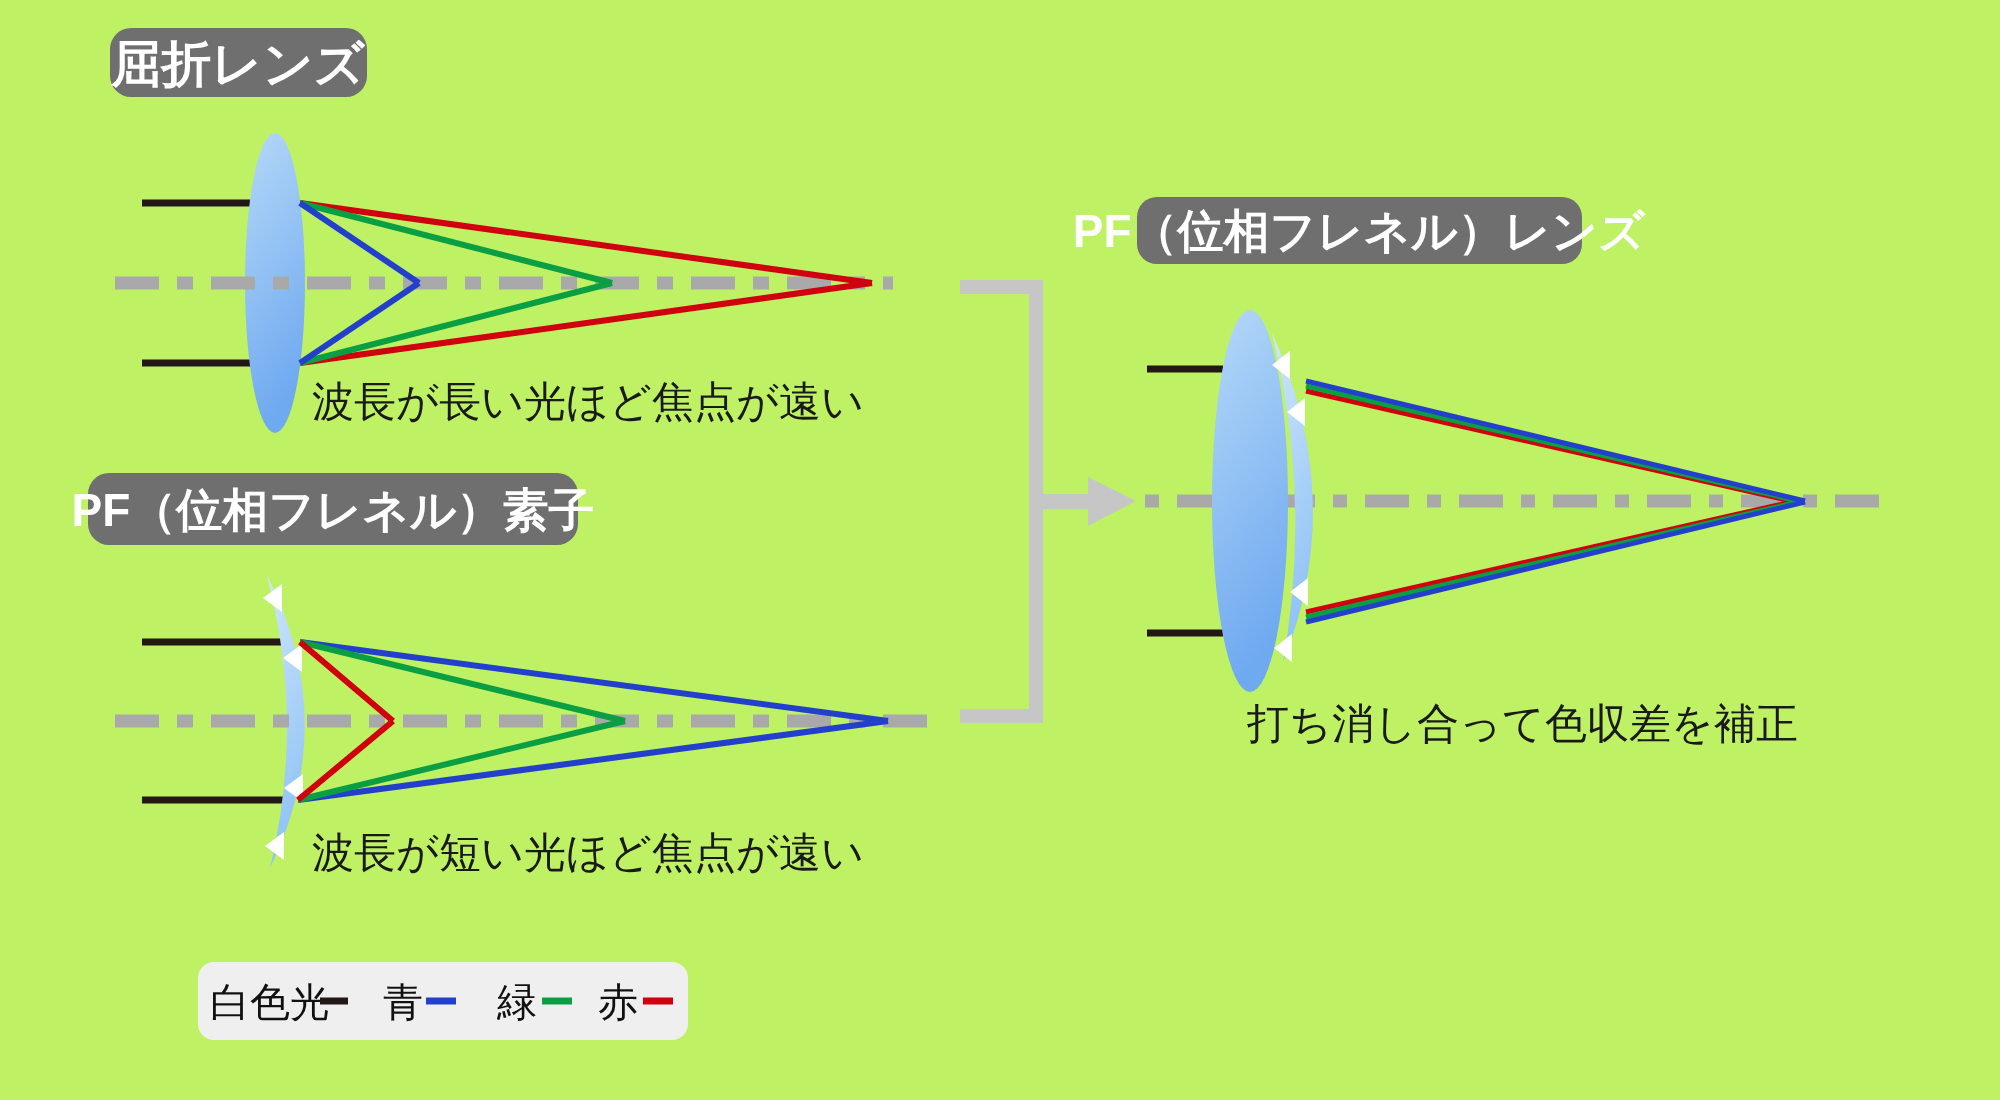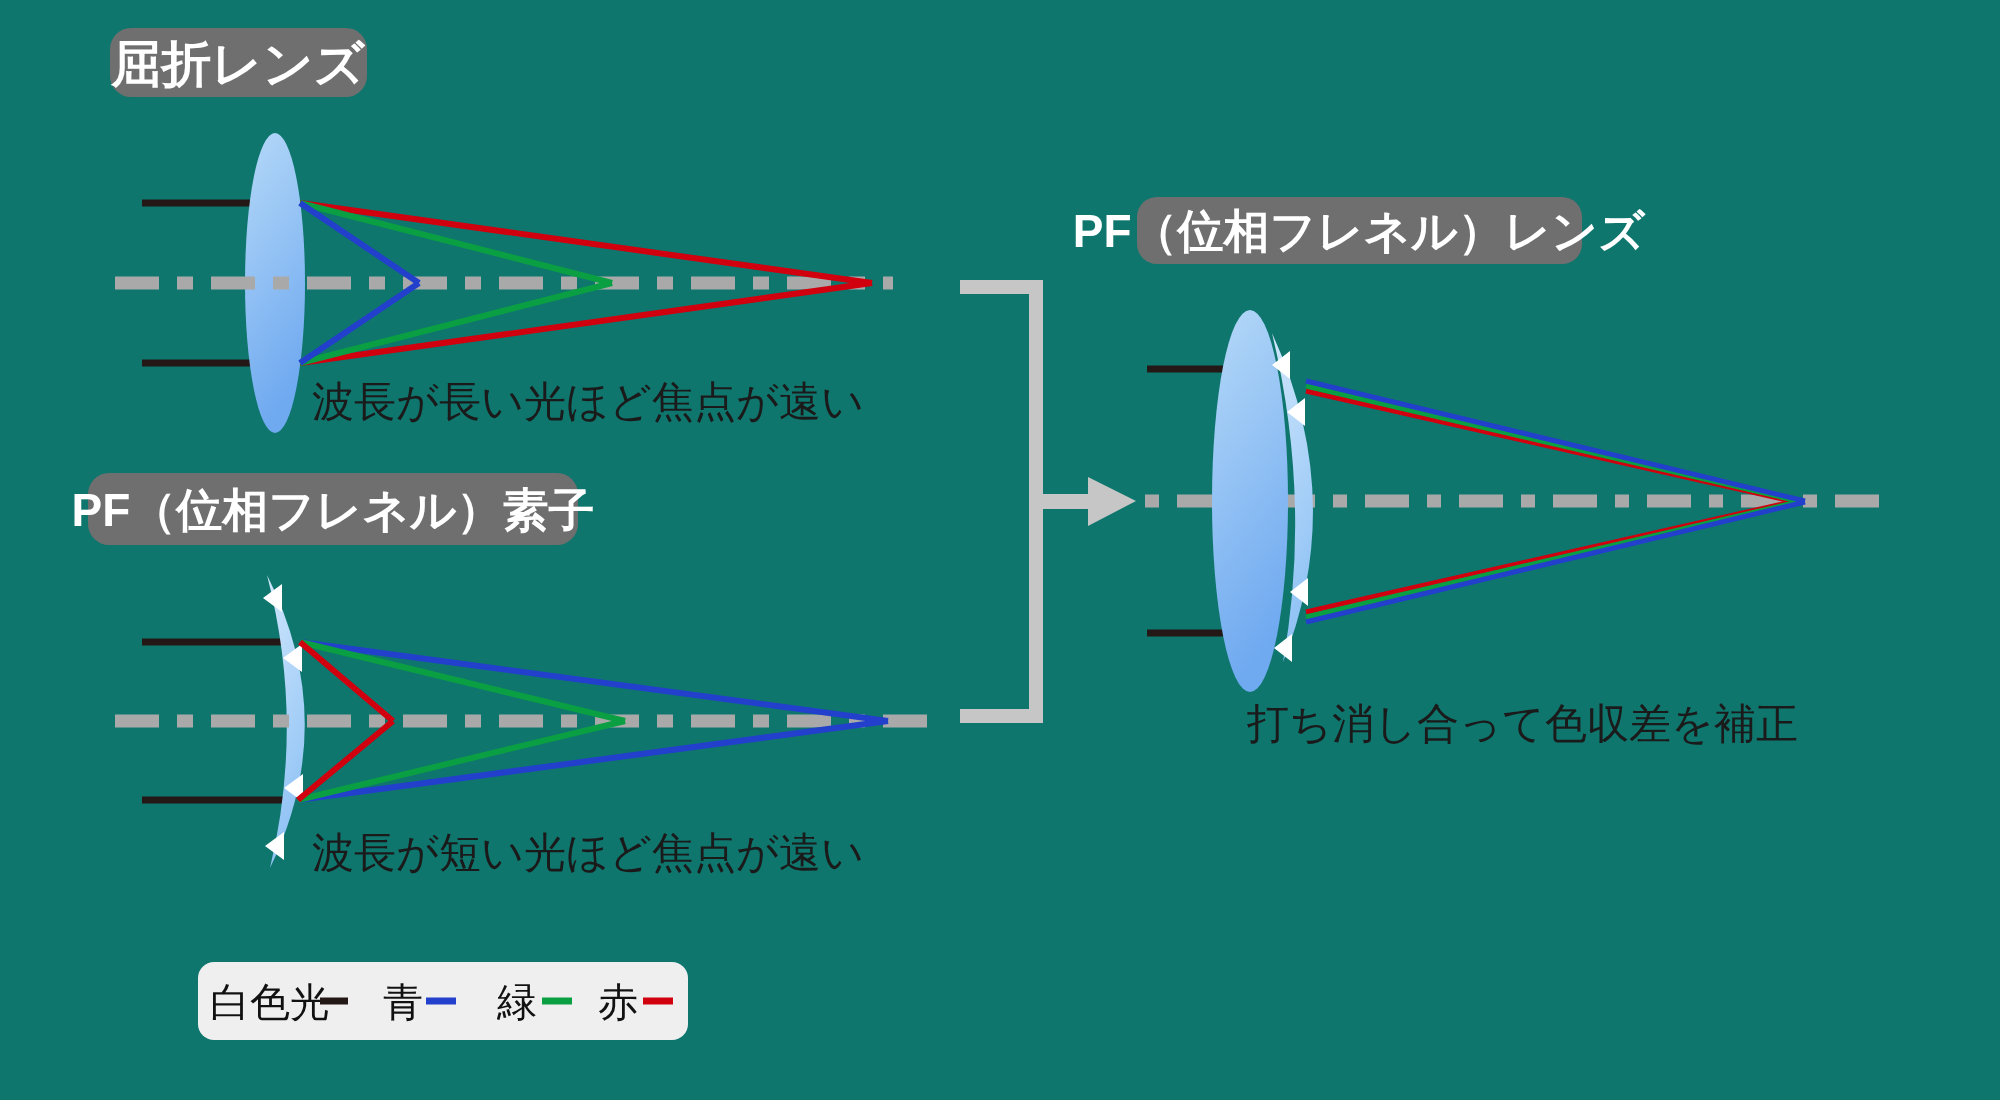--- a/index.html
+++ b/index.html
@@ -1,16 +1,16 @@
 <!DOCTYPE html>
 <html><head>
 <meta charset="utf-8">
 <style>
   html,body { margin:0; padding:0; background:#ffffff; }
-  .stage { width:2000px; height:1100px; position:relative; background:#0f766e; overflow:hidden; }
+  .stage { width:2000px; height:1100px; position:relative; background:#bef264; overflow:hidden; }
   svg { display:block; }
   text { font-family:"Liberation Sans","DejaVu Sans",sans-serif; }
   .pill-label { font-size:50px; font-weight:bold; fill:#ffffff; }
   .pill-label.small { font-size:46px; }
   .caption { font-size:42px; fill:#1a1a1a; font-weight:normal; }
   .legend-label { font-size:40px; fill:#111111; font-weight:normal; }
 </style>
 </head>
 <body>
 

